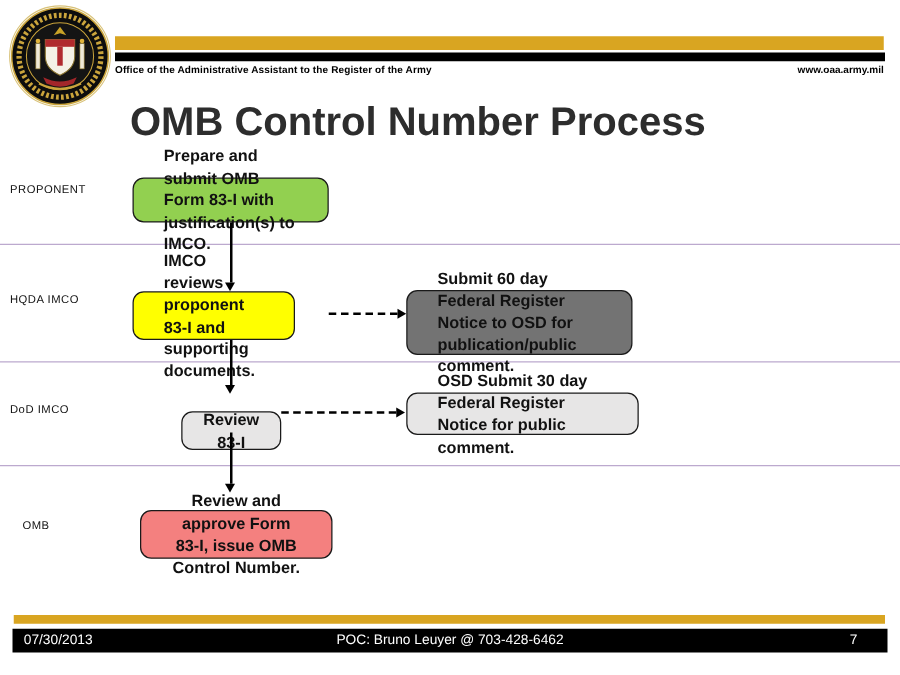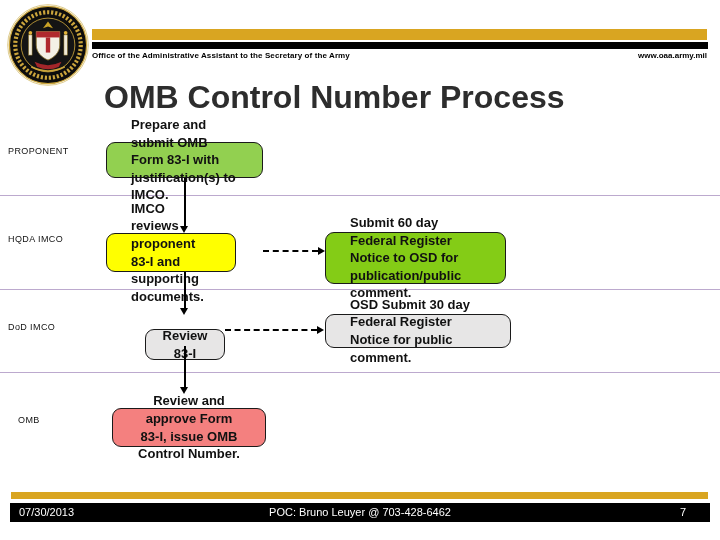--- a/index.html
+++ b/index.html
@@ -27,21 +27,21 @@
   .lab4{left:18px;top:415px;}
   
   .fbox{
     position:absolute;box-sizing:border-box;border:1.5px solid #1a1a1a;border-radius:9px;
     font-size:13px;font-weight:bold;line-height:1.35;display:flex;align-items:center;
     padding:3px 24px;color:#111;
   }
   .fbox.center{justify-content:center;text-align:center;margin-top:14px;}
   .box-proponent{left:106px;top:142px;width:157px;height:36px;background:#92D050;}
   .box-imco{left:106px;top:233px;width:130px;height:39px;background:#FFFF00;}
-  .box-60day{left:325px;top:232px;width:181px;height:52px;background:#84cc16;}
+  .box-60day{left:325px;top:232px;width:181px;height:52px;background:#737373;}
   .box-review{left:145px;top:315px;width:80px;height:31px;background:#E7E6E6;}
   .box-30day{left:325px;top:314px;width:186px;height:34px;background:#E7E6E6;}
   .box-omb{left:112px;top:394px;width:154px;height:39px;background:#F4807F;}
   
   .varrow{position:absolute;width:2px;background:#000;}
   .v1{left:184px;top:178px;height:48px;}
   .v2{left:184px;top:272px;height:36px;}
   .v3{left:184px;top:346px;height:41px;}
   .vhead{position:absolute;width:0;height:0;border-left:4.5px solid transparent;border-right:4.5px solid transparent;border-top:7px solid #000;}
   .vh1{left:180px;top:226px;}
@@ -81,21 +81,21 @@
     <path d="M36 34 h28 v16 c0 9 -7 15 -14 18 c-7 -3 -14 -9 -14 -18 Z" fill="#f4f1e6" stroke="#8a7430" stroke-width="1"></path>
     <rect x="36" y="34" width="28" height="7" fill="#b02a2e"></rect>
     <rect x="47.4" y="41" width="5.2" height="18" fill="#b02a2e"></rect>
 
     <path d="M34 70 q16 8 32 0 l-3 6 q-13 6 -26 0 Z" fill="#a3262a"></path>
     <path d="M30 76 q20 10 40 0" fill="none" stroke="#caa43c" stroke-width="2"></path>
   </svg>
 
   <div class="bar-gold-top"></div>
   <div class="bar-black-top"></div>
-  <div class="org-line">Office of the Administrative Assistant to the Secretary of the Army</div>
+  <div class="org-line">Office of the Administrative Assistant to the Register of the Army</div>
   <div class="website">www.oaa.army.mil</div>
   <h1 class="slide-title" style="margin:16px;">OMB Control Number Process</h1>
 
   <div class="hline l1"></div>
   <div class="hline l2"></div>
   <div class="hline l3"></div>
 
   <div class="lane-label lab1">PROPONENT</div>
   <div class="lane-label lab2">HQDA IMCO</div>
   <div class="lane-label lab3">DoD IMCO</div>

